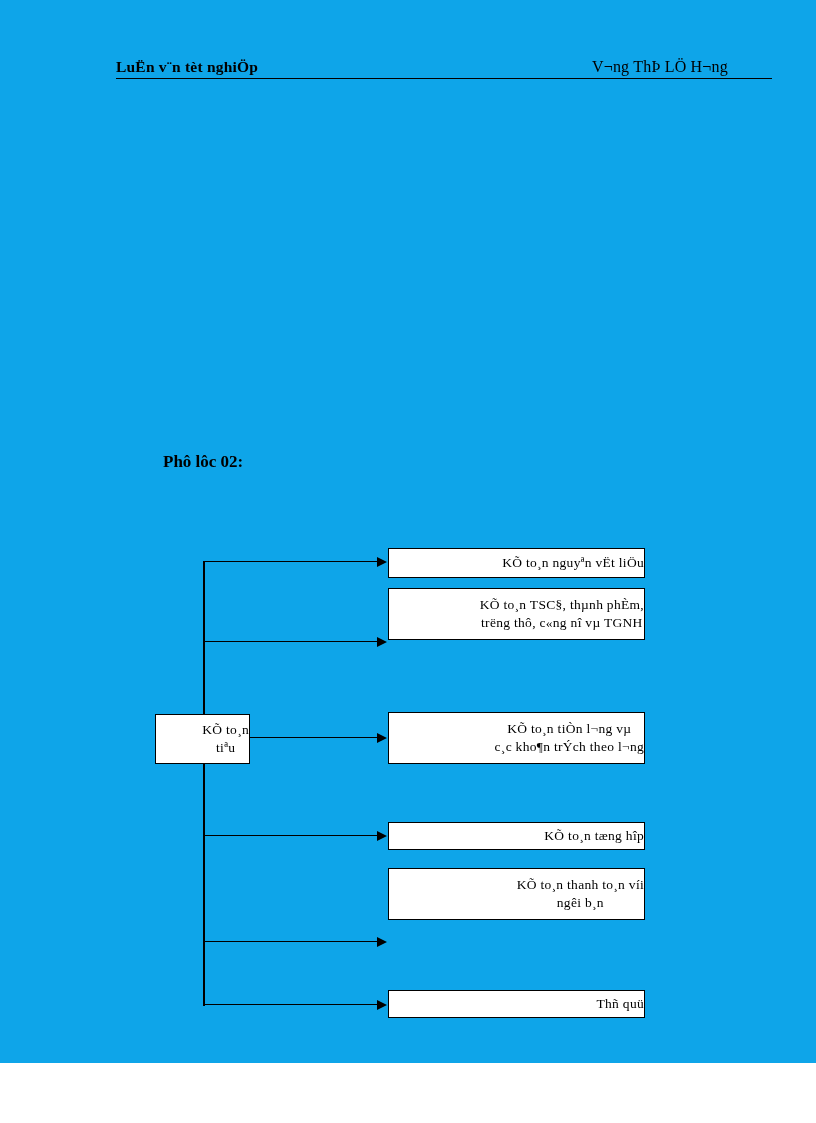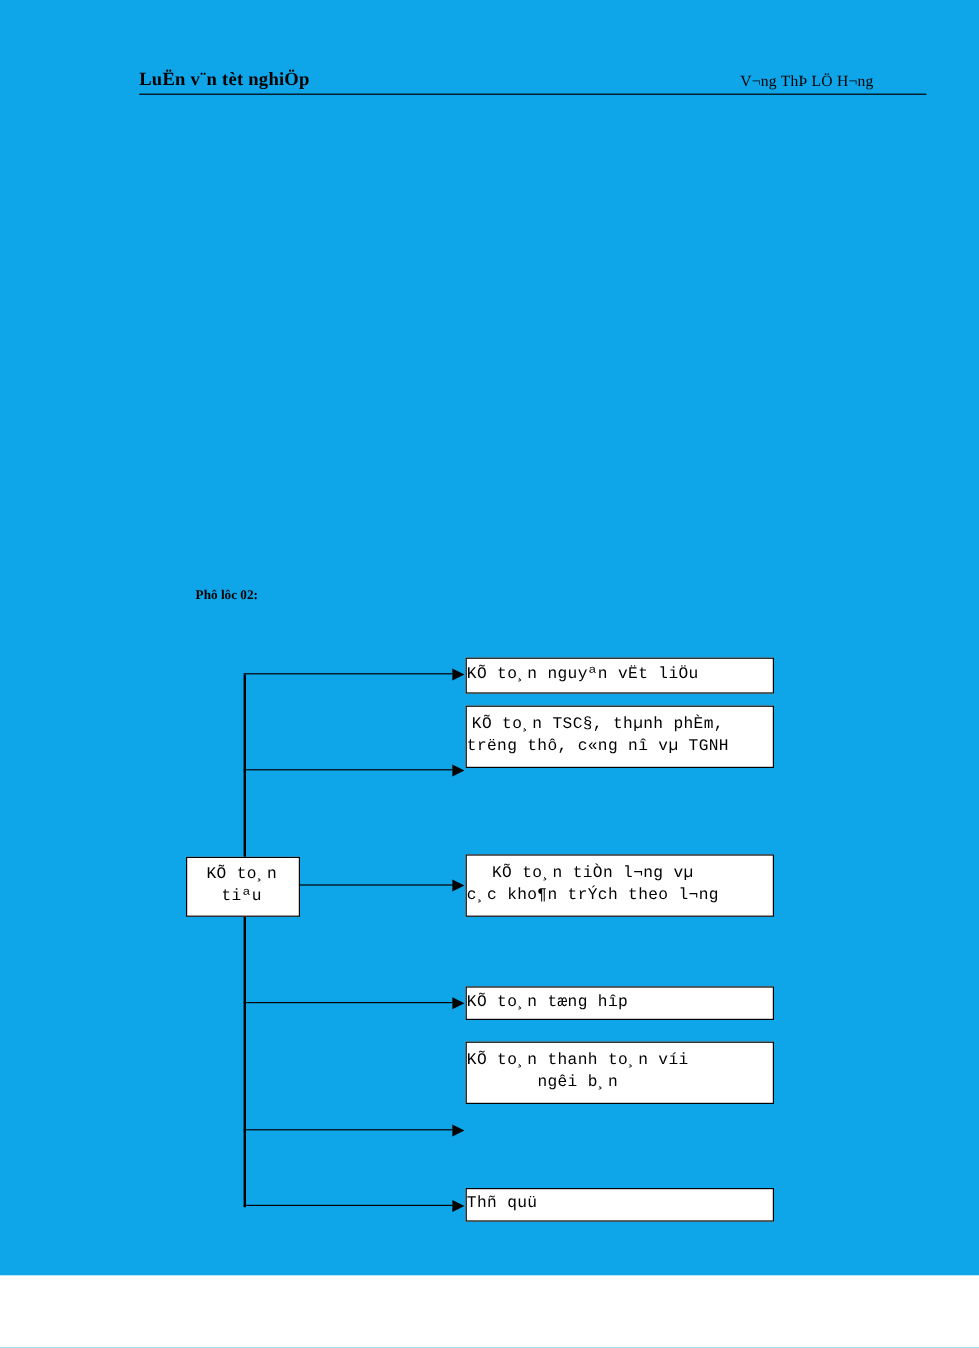--- a/index.html
+++ b/index.html
@@ -32,51 +32,51 @@
   .header-right {
     position: absolute;
     bottom: 2px;
     font-family: "Liberation Serif", serif;
     font-weight: bold;
     font-size: 15.5px;
     letter-spacing: 0.2px;
     white-space: nowrap;
   }
   .header-left  { left: 0; }
-  .header-right { right: 44px; font-weight: normal; font-size: 13px; }
+  .header-right { right: 44px; font-weight: normal; font-size: 16px; }
 
   
   .caption {
     position: absolute;
     left: 163px;
-    top: 490px;
+    top: 452px;
     font-family: "Liberation Serif", serif;
     font-weight: bold;
-    font-size: 11px;
+    font-size: 17px;
     white-space: nowrap;
   }
 
   
   .chart {
     position: absolute;
     left: 0;
     top: 0;
     width: 816px;
     height: 1123px;
   }
   .node {
     position: absolute;
     box-sizing: border-box;
     border: 1.2px solid #000;
     background: #ffffff;
     display: flex;
     align-items: center;
-    justify-content: flex-start;
+    justify-content: flex-end;
     text-align: center;
-    font-family: Liberation Mono, monospace;
+    font-family: Liberation Serif, serif;
     font-size: 13.5px;
     line-height: 1.35;
     letter-spacing: 0.3px;
     z-index: 3;
   }
   .node .line2 { display: block; }
 
   .trunk {
     position: absolute;
     width: 1.6px;

